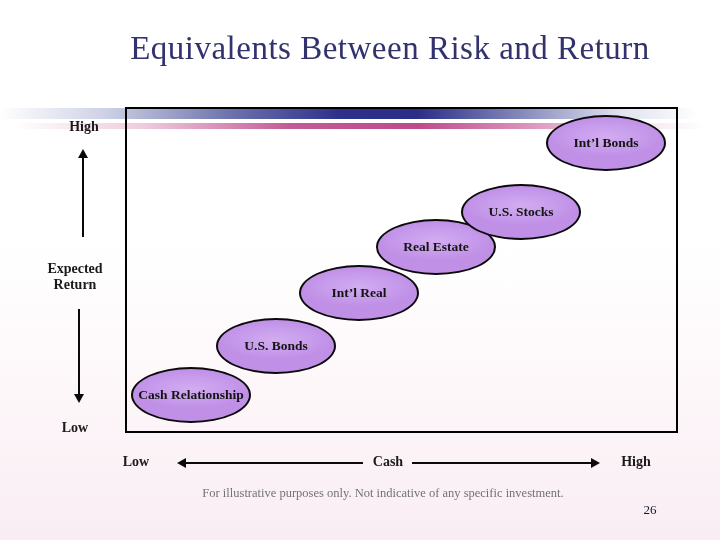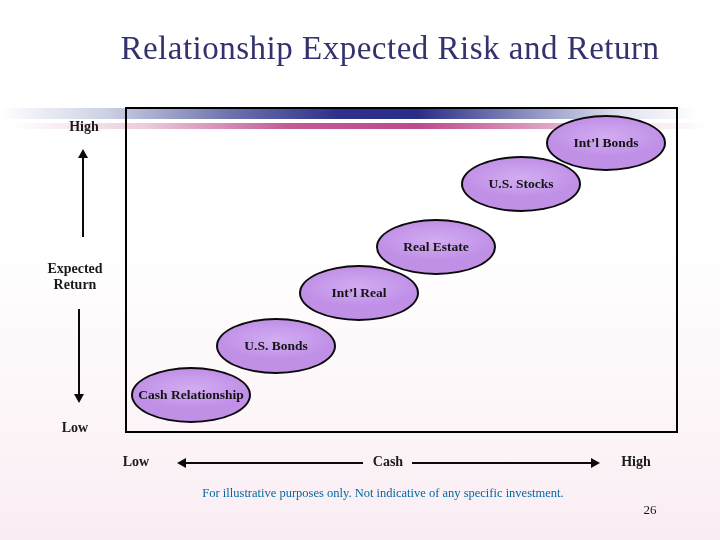--- a/index.html
+++ b/index.html
@@ -37,21 +37,21 @@
     width:120px;height:56px;border:2px solid #0a0a0a;border-radius:50%;
     background:radial-gradient(closest-side at 50% 38%,#d2acf0 0%,#c79cec 60%,#c08fe6 100%);
     display:flex;align-items:center;justify-content:center;text-align:center;
     font-weight:bold;font-size:13.5px;color:#141414;line-height:1.1;
     z-index:3;box-sizing:border-box;padding:2px 5px;
   }
   .b-cash{left:131px;top:367px;}
   .b-usbonds{left:216px;top:318px;}
   .b-intlbonds{left:299px;top:265px;}
   .b-realestate{left:376px;top:219px;}
-  .b-usstocks{left:461px;top:156px;align-items:center;}
+  .b-usstocks{left:461px;top:184px;align-items:center;}
   .b-intlstocks{left:546px;top:115px;}
 
   
   .axis-label{font-weight:bold;font-size:14px;color:#1a1a1a;text-align:center;z-index:4;}
   .lbl-high-y{left:56px;top:119px;width:56px;}
   .lbl-exp-return{left:33px;top:261px;width:84px;line-height:16px;}
   .lbl-low-y{left:47px;top:420px;width:56px;}
   .lbl-low-x{left:108px;top:454px;width:56px;}
   .lbl-risk{left:360px;top:454px;width:56px;}
   .lbl-high-x{left:608px;top:454px;width:56px;}
@@ -60,27 +60,27 @@
   .line{background:#0a0a0a;z-index:4;}
   .v-line{width:2px;}
   .h-line{height:2px;}
   .tri{width:0;height:0;z-index:4;}
   .tri-up{border-left:5px solid transparent;border-right:5px solid transparent;border-bottom:9px solid #0a0a0a;}
   .tri-down{border-left:5px solid transparent;border-right:5px solid transparent;border-top:9px solid #0a0a0a;}
   .tri-left{border-top:5px solid transparent;border-bottom:5px solid transparent;border-right:9px solid #0a0a0a;}
   .tri-right{border-top:5px solid transparent;border-bottom:5px solid transparent;border-left:9px solid #0a0a0a;}
 
   
-  .footnote{left:63px;top:486px;width:640px;text-align:center;font-size:12.5px;color:#0369a1;z-index:4;}
+  .footnote{left:63px;top:486px;width:640px;text-align:center;font-size:12.5px;color:#737373;z-index:4;}
   .page-number{left:630px;top:502px;width:40px;text-align:center;font-size:13px;color:#0f172a;z-index:4;}
 </style>
 </head>
 <body>
 
-<div class="abs title">Relationship Expected Risk and Return</div>
+<div class="abs title">Equivalents Between Risk and Return</div>
 
 <div class="abs stripe-blue"></div>
 <div class="abs stripe-pink"></div>
 
 <div class="abs plot-box"></div>
 
 <div class="abs axis-label lbl-high-y">High</div>
 
 <div class="abs tri tri-up" style="left:78px;top:149px;"></div>
 <div class="abs line v-line" style="left:82px;top:157px;height:80px;"></div>

